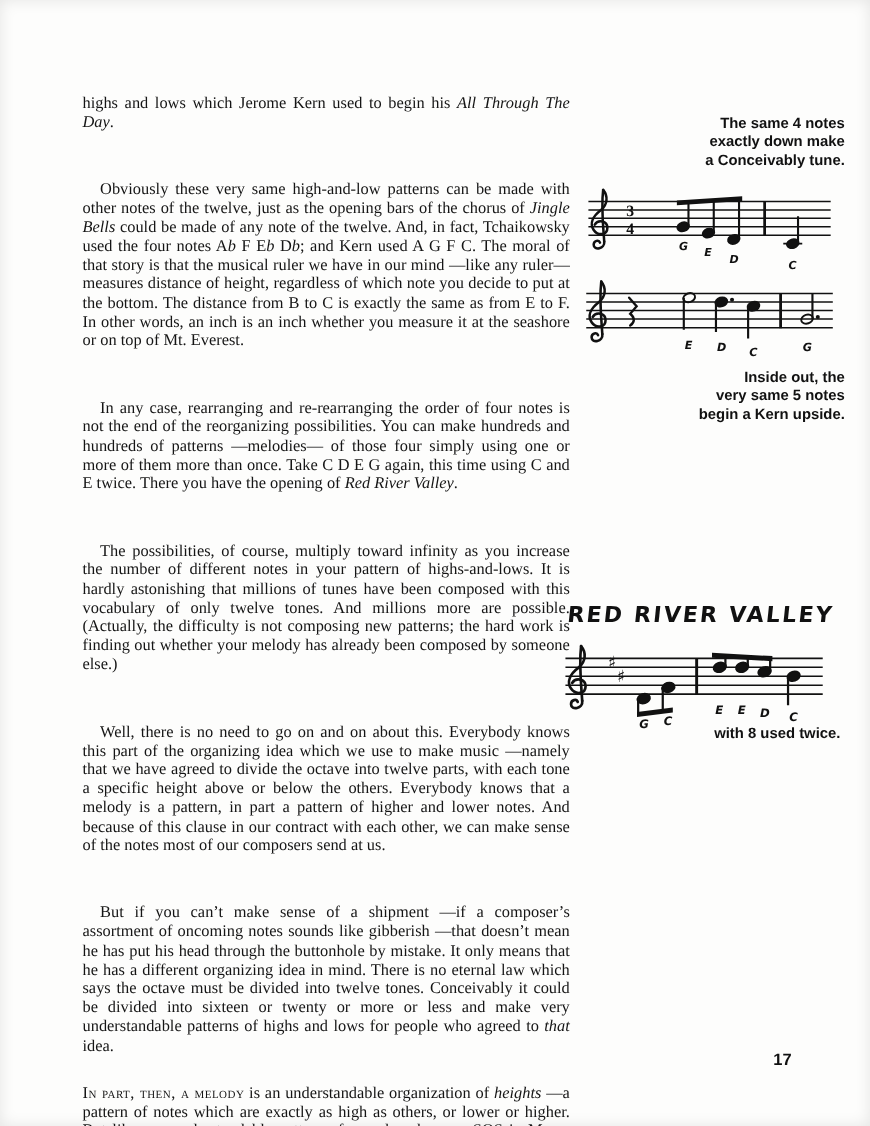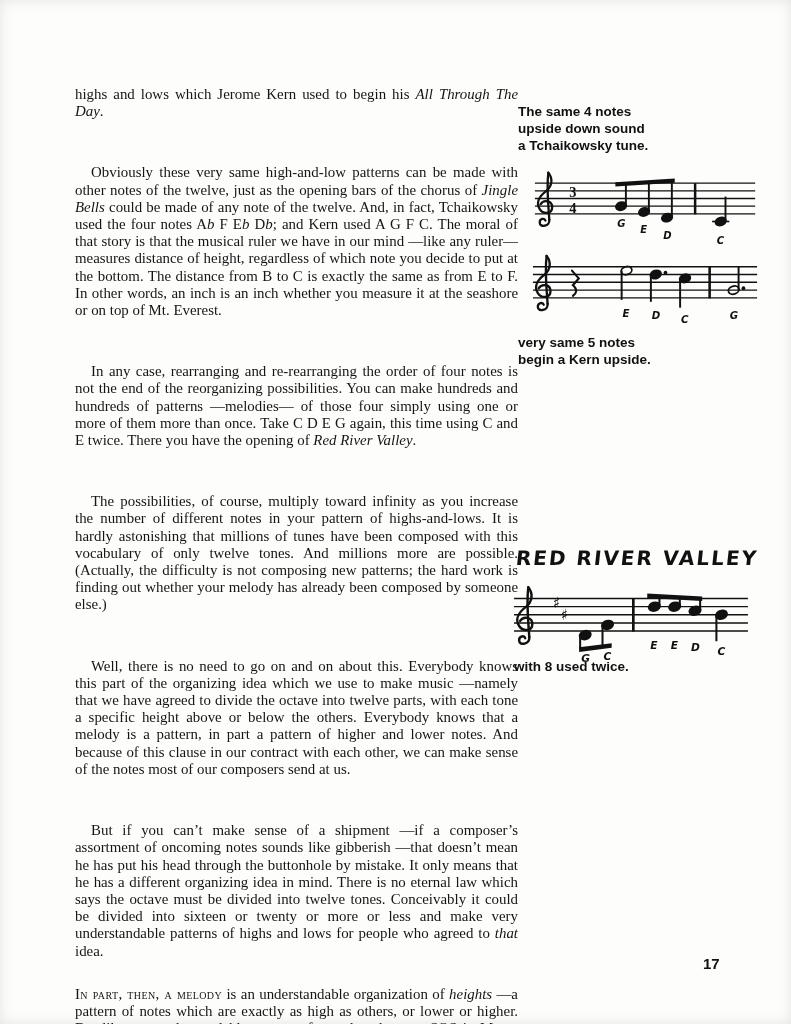--- a/index.html
+++ b/index.html
@@ -14,21 +14,21 @@
     position:absolute;left:75px;top:86px;width:443px;
     font-size:14.9px;line-height:17.2px;text-align:justify;
     color:#151515;
   }
   .main-column p{margin:0;}
   .main-column p.indent{text-indent:16px;margin-top:44px;}
   .main-column p.space-before{margin-top:26px;}
   .seg-italic{font-style:italic;}
   .seg-smallcaps{font-variant:small-caps;letter-spacing:.4px;}
   .sidebar-caption{
-    position:absolute;width:250px;text-align:left;
+    position:absolute;width:250px;text-align:right;
     font-family:"Liberation Sans",sans-serif;font-weight:bold;
     font-size:13.5px;line-height:17px;color:#111;
   }
   .staff-svg{position:absolute;}
   .note-label{
     font-family:"DejaVu Sans",sans-serif;font-weight:bold;font-style:italic;
     font-size:10.5px;fill:#111;
   }
   .timesig{font-family:"Liberation Serif",serif;font-weight:bold;font-size:15px;fill:#111;}
   .accidental{font-family:"DejaVu Sans",sans-serif;font-weight:bold;font-size:15px;fill:#111;}
@@ -52,22 +52,22 @@
       <p class="indent"><span>Obviously these very same high-and-low patterns can be made with other notes of the twelve, just as the opening bars of the chorus of </span><span class="seg-italic">Jingle Bells</span><span> could be made of any note of the twelve. And, in fact, Tchaikowsky used the four notes A</span><span class="seg-italic">b</span><span> F E</span><span class="seg-italic">b</span><span> D</span><span class="seg-italic">b</span><span>; and Kern used A G F C. The moral of that story is that the musical ruler we have in our mind —like any ruler— measures distance of height, regardless of which note you decide to put at the bottom. The distance from B to C is exactly the same as from E to F. In other words, an inch is an inch whether you measure it at the seashore or on top of Mt. Everest.</span></p>
       <p class="indent"><span>In any case, rearranging and re-rearranging the order of four notes is not the end of the reorganizing possibilities. You can make hundreds and hundreds of patterns —melodies— of those four simply using one or more of them more than once. Take C D E G again, this time using C and E twice. There you have the opening of </span><span class="seg-italic">Red River Valley</span><span>.</span></p>
       <p class="indent"><span>The possibilities, of course, multiply toward infinity as you increase the number of different notes in your pattern of highs-and-lows. It is hardly astonishing that millions of tunes have been composed with this vocabulary of only twelve tones. And millions more are possible. (Actually, the difficulty is not composing new patterns; the hard work is finding out whether your melody has already been composed by someone else.)</span></p>
       <p class="indent"><span>Well, there is no need to go on and on about this. Everybody knows this part of the organizing idea which we use to make music —namely that we have agreed to divide the octave into twelve parts, with each tone a specific height above or below the others. Everybody knows that a melody is a pattern, in part a pattern of higher and lower notes. And because of this clause in our contract with each other, we can make sense of the notes most of our composers send at us.</span></p>
       <p class="indent"><span>But if you can’t make sense of a shipment —if a composer’s assortment of oncoming notes sounds like gibberish —that doesn’t mean he has put his head through the buttonhole by mistake. It only means that he has a different organizing idea in mind. There is no eternal law which says the octave must be divided into twelve tones. Conceivably it could be divided into sixteen or twenty or more or less and make very understandable patterns of highs and lows for people who agreed to </span><span class="seg-italic">that</span><span> idea.</span></p>
       <p class="space-before"><span class="seg-smallcaps">In part, then, a melody</span><span> is an understandable organization of </span><span class="seg-italic">heights</span><span> —a pattern of notes which are exactly as high as others, or lower or higher. But like any understandable pattern of sound such as an SOS in Morse Code, a melody has another dimension. And everybody knows what it is: notes of different </span><span class="seg-italic">widths</span><span>.</span></p>
     </div>
 
   <div class="sidebar-caption" style="left:518px;top:103px;">
     <div>The same 4 notes</div>
-    <div>upside down sound</div>
-    <div>a Tchaikowsky tune.</div>
+    <div>exactly down make</div>
+    <div>a Conceivably tune.</div>
   </div>
   <svg class="staff-svg" id="staff1" style="left:533px;top:168px;" width="226" height="84" viewBox="0 0 236 84">
       <line x1="2" y1="14" x2="232" y2="14" stroke="#111" stroke-width="1.4"></line>
       <line x1="2" y1="22" x2="232" y2="22" stroke="#111" stroke-width="1.4"></line>
       <line x1="2" y1="30" x2="232" y2="30" stroke="#111" stroke-width="1.4"></line>
       <line x1="2" y1="38" x2="232" y2="38" stroke="#111" stroke-width="1.4"></line>
       <line x1="2" y1="46" x2="232" y2="46" stroke="#111" stroke-width="1.4"></line>
       <path d="M 16,3 C 21,9 20,17 14,22 C 6,28 3,35 7,41 C 11,47 20,46 20,39 C 20,32 11,31 8,36" fill="none" stroke="#111" stroke-width="2.4" stroke-linecap="round"></path>
       <path d="M 16,3 C 14,20 16,36 17,52" fill="none" stroke="#111" stroke-width="2.4" stroke-linecap="round"></path>
       <path d="M 17,52 C 18,59 7,61 7,55 C 7,51 12,50 13,53" fill="none" stroke="#111" stroke-width="2.4" stroke-linecap="round"></path>
@@ -110,20 +110,21 @@
       <text x="124" y="68" class="note-label">D</text>
       <ellipse cx="158" cy="26" rx="5.6" ry="4.1" transform="rotate(-18 158 26)" fill="#111" stroke="#111" stroke-width="1.8"></ellipse>
       <line x1="153" y1="26" x2="153" y2="56" stroke="#111" stroke-width="2"></line>
       <text x="154" y="72" class="note-label">C</text>
       <ellipse cx="208" cy="38" rx="5.6" ry="4.1" transform="rotate(-18 208 38)" fill="none" stroke="#111" stroke-width="1.8"></ellipse>
       <circle cx="218" cy="36" r="1.9" fill="#111"></circle>
       <line x1="213" y1="38" x2="213" y2="14" stroke="#111" stroke-width="2"></line>
       <text x="204" y="68" class="note-label">G</text>
     </svg>
   <div class="sidebar-caption" style="left:518px;top:334px;">
+    <div>Inside out, the</div>
     <div>very same 5 notes</div>
     <div>begin a Kern upside.</div>
   </div>
 
   <div class="rrv-title">RED RIVER VALLEY</div>
   <svg class="staff-svg" id="staff3" style="left:512px;top:584px;" width="240" height="88" viewBox="0 0 236 86">
       <line x1="2" y1="14" x2="232" y2="14" stroke="#111" stroke-width="1.4"></line>
       <line x1="2" y1="22" x2="232" y2="22" stroke="#111" stroke-width="1.4"></line>
       <line x1="2" y1="30" x2="232" y2="30" stroke="#111" stroke-width="1.4"></line>
       <line x1="2" y1="38" x2="232" y2="38" stroke="#111" stroke-width="1.4"></line>

